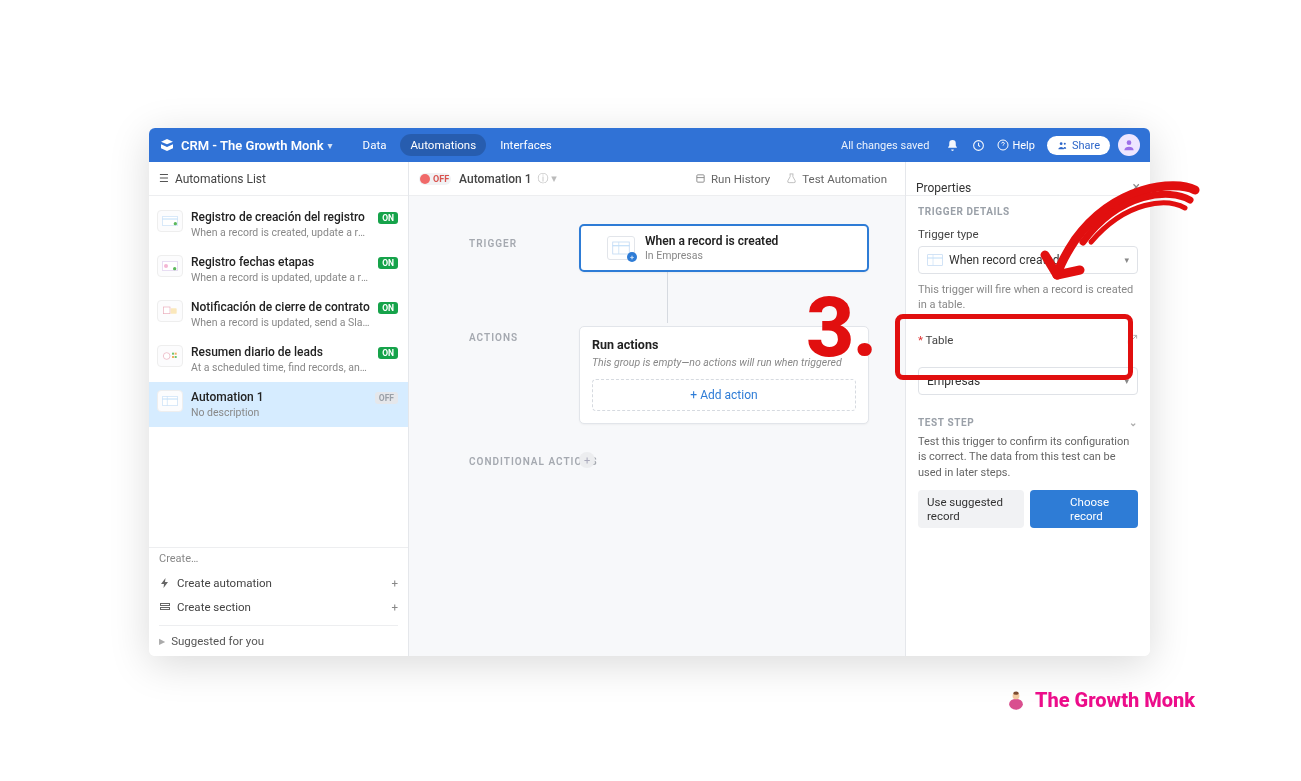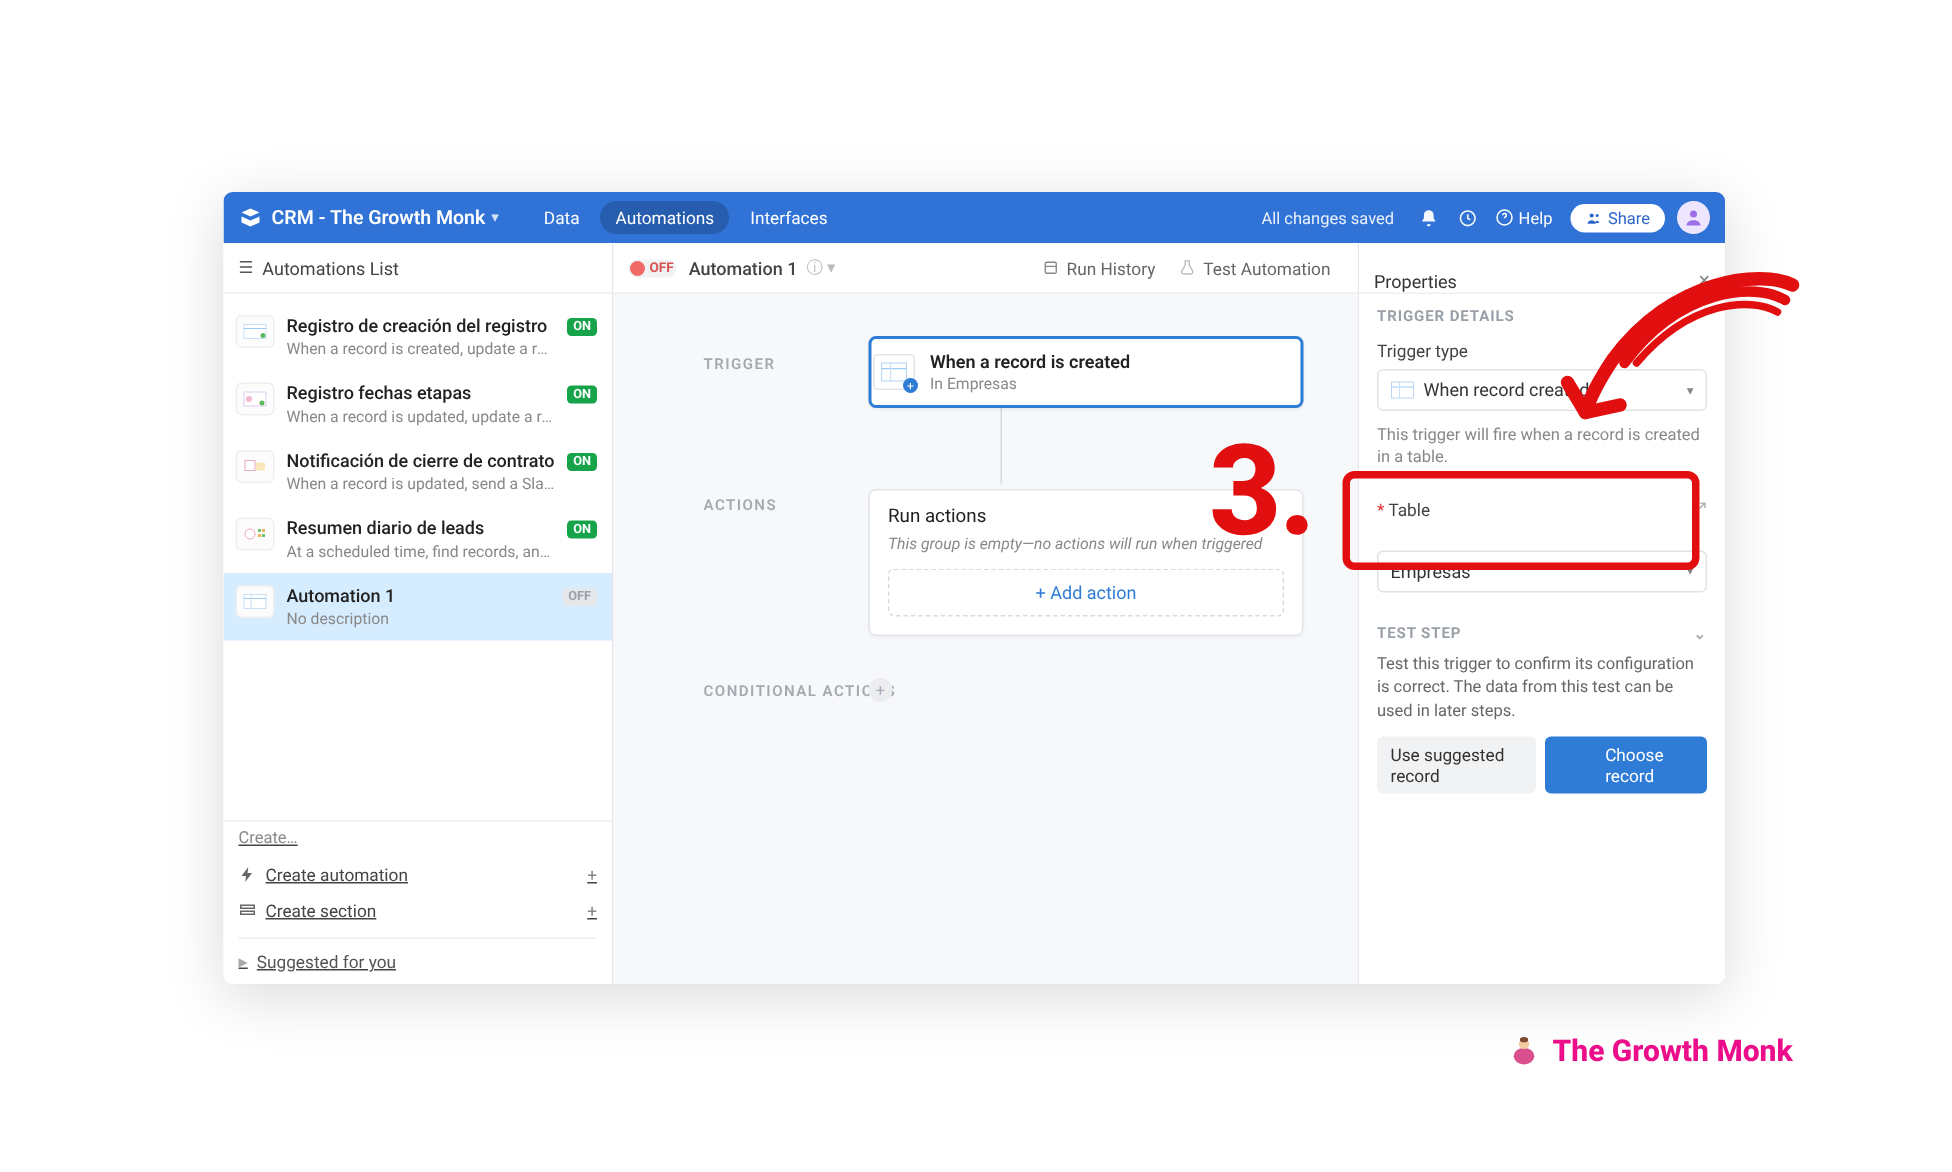--- a/index.html
+++ b/index.html
@@ -29,21 +29,21 @@
   .sidebar-head .burger { margin-right: 6px; font-size: 11px; color:#555;}
   .auto-list { flex:1; overflow:auto; padding: 6px 0; }
   .auto-item { display:flex; align-items:flex-start; padding: 8px 10px 8px 8px; gap:8px; cursor:pointer; }
   .auto-item.selected { background: #d6ecff; }
   .auto-item .ic { width:26px; height:22px; border:1px solid #eee; border-radius:4px; background:#fcfcfd; flex:none; display:flex; align-items:center; justify-content:center; font-size:11px; }
   .auto-item .txt { flex:1; min-width:0; }
   .auto-item .name { font-size: 12px; color:#222; font-weight:500; white-space:nowrap; overflow:hidden; text-overflow:ellipsis; }
   .auto-item .desc { font-size: 10.5px; color:#888; white-space:nowrap; overflow:hidden; text-overflow:ellipsis; margin-top:2px;}
   .auto-item .badge { flex:none; font-size:8.5px; font-weight:700; padding:1px 4px; border-radius:3px; background:#16a34a; color:#fff; margin-top:2px;}
   .auto-item .badge.off { background:#e5e7eb; color:#9aa0a8; }
-  .sidebar-bottom { border-top:1px solid #edeef0; padding: 4px 10px 0; font-size:11.5px; color:#444;text-decoration:underline; }
+  .sidebar-bottom { border-top:1px solid #edeef0; padding: 4px 10px 0; font-size:11.5px; color:#444; }
   .sidebar-bottom .create-lbl { color:#888; font-size:11px; margin-bottom:6px; }
   .sb-row { display:flex; align-items:center; justify-content:space-between; padding:5px 0; cursor:pointer; }
   .sb-row .l { display:flex; align-items:center; gap:6px; }
   .sb-row .plus { color:#888; }
   .suggested { border-top:1px solid #edeef0; margin-top:6px; padding:8px 0; display:flex; align-items:center; gap:6px; font-size:11.5px; color:#555;}
   .suggested .tri { font-size:8px; color:#aaa; }
 
   
   .canvas { flex:1; background:#f7f8fa; position:relative; display:flex; flex-direction:column; }
   .canvas-head { height:34px; background:#fff; border-bottom:1px solid #edeef0; display:flex; align-items:center; padding:0 10px; font-size:12px; color:#444; }
@@ -56,28 +56,28 @@
 
   .canvas-body { flex:1; position:relative; padding:20px 0; overflow:auto; }
   .section-label { position:absolute; left: 60px; font-size:10px; letter-spacing:1px; color:#a5a9b0; font-weight:600; }
   .section-label.trigger { top: 42px; }
   .section-label.actions { top: 136px; }
   .section-label.cond { top: 260px; }
   .cond-plus { position:absolute; left: 170px; top: 256px; width:16px; height:16px; border-radius:50%; background:#ecedef; color:#aab; display:flex; align-items:center; justify-content:center; font-size:11px; cursor:pointer;}
 
   .vline::before { content:""; position:absolute; left: 258px; top: 72px; width:1px; height: 55px; background:#d6dae0; }
 
-  .trigger-card { position:absolute; left:170px; top:28px; width:290px; background:#fff; border:2px solid #2e7cd6; border-radius:5px; padding:8px 1px; display:flex; gap:10px; align-items:center; box-shadow:0 1px 2px rgba(0,0,0,.05); cursor:pointer;}
+  .trigger-card { position:absolute; left:170px; top:28px; width:290px; background:#fff; border:2px solid #2e7cd6; border-radius:5px; padding:8px 26px; display:flex; gap:10px; align-items:center; box-shadow:0 1px 2px rgba(0,0,0,.05); cursor:pointer;}
   .trigger-card .tic { width:28px; height:24px; border:1px solid #e2e5ea; border-radius:3px; display:flex; align-items:center; justify-content:center; position:relative; }
   .trigger-card .tic::after { content:"+"; position:absolute; bottom:-3px; right:-3px; width:10px; height:10px; background:#2e7cd6; color:#fff; font-size:8px; border-radius:50%; display:flex; align-items:center; justify-content:center;}
   .trigger-card .tt .t1 { font-size:12px; font-weight:600; color:#222; }
   .trigger-card .tt .t2 { font-size:10.5px; color:#888; margin-top:1px; }
   
   .actions-card { position:absolute; left:170px; top:130px; width:290px; background:#fff; border:1px solid #e2e5ea; border-radius:5px; padding:10px 12px 12px; box-shadow:0 1px 2px rgba(0,0,0,.04);}
-  .actions-card .h { font-size:12.5px; font-weight:400; color:#222; margin-bottom:4px;}
+  .actions-card .h { font-size:12.5px; font-weight:700; color:#222; margin-bottom:4px;}
   .actions-card .e { font-size:10.5px; font-style:italic; color:#888; margin-bottom:10px;}
   .actions-card .add { border:1px dashed #d6dae0; border-radius:4px; text-align:center; padding:8px 0; font-size:12px; color:#2e7cd6; cursor:pointer; }
   .actions-card .add::before { content:"+ "; }
 
   
   .props { width:245px; border-left:1px solid #e5e7eb; background:#fff; display:flex; flex-direction:column; font-size:12px; color:#333; }
   .props-head { height:34px; border-bottom:1px solid #edeef0; display:flex; align-items:flex-end; justify-content:space-between; padding:0 10px; font-size:12px;}
   .props-body { padding: 10px 12px; flex:1; overflow:auto; }
   .props-body .sec-title { font-size:10px; letter-spacing:.6px; color:#9aa0a8; font-weight:700; margin-bottom:10px;}
   .props-body .lbl { font-size:11.5px; color:#444; margin-bottom:5px; }

